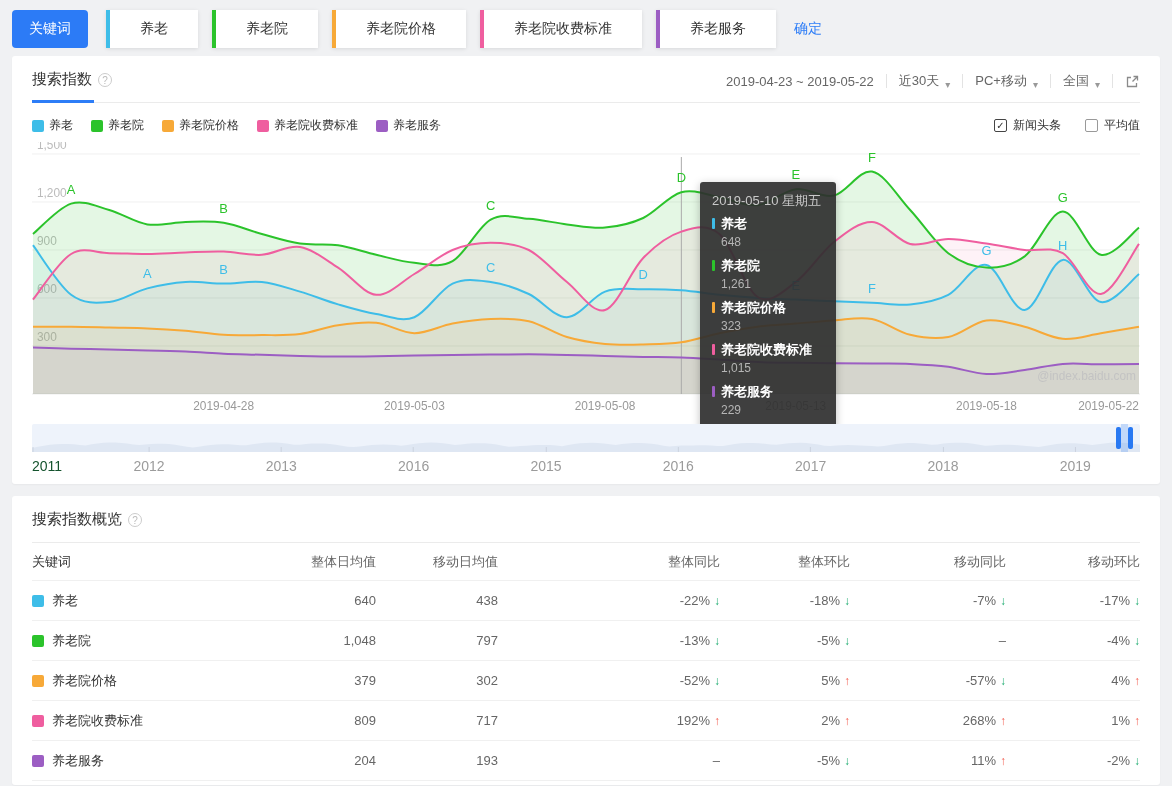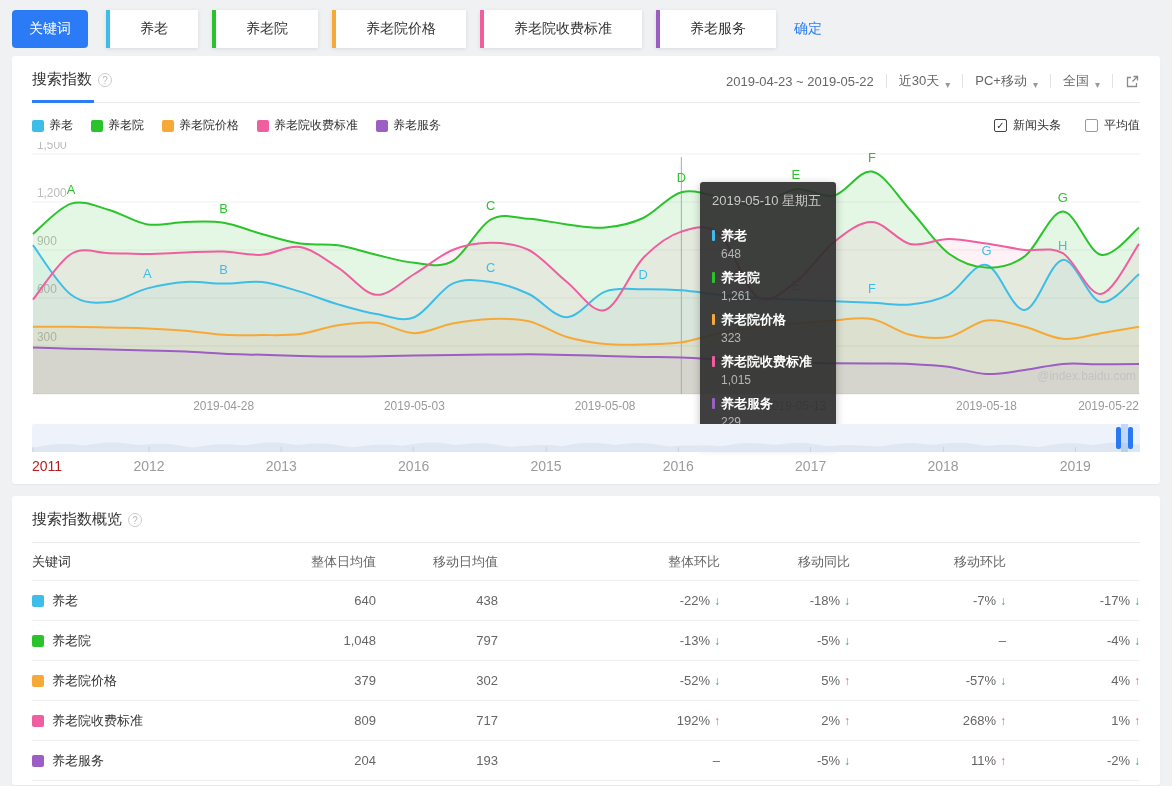--- a/index.html
+++ b/index.html
@@ -50,40 +50,40 @@
     display:inline-block; font-size:10px; line-height:12px; text-align:center;
     color:#fff; background:#fff; }
   .cb.checked { border-color:#444; color:#333; }
 
   
   .chart-wrap { position:relative; margin-top:8px; }
   .chart-wrap svg { display:block; width:100%; height:272px; }
   .tooltip { position:absolute; left:668px; top:40px; width:136px;
     background:rgba(47,47,47,.92); border-radius:3px; padding:10px 12px;
     pointer-events:none; box-shadow:0 2px 8px rgba(0,0,0,.25); }
-  .tt-title { color:#c9c9c9; font-size:13px; margin-bottom:16px; white-space:nowrap; }
+  .tt-title { color:#c9c9c9; font-size:13px; margin-bottom:4px; white-space:nowrap; }
   .tt-item { white-space:nowrap; }
   .tt-bar { display:inline-block; width:3px; height:11px; margin-right:6px;
     border-radius:1px; vertical-align:-1px; }
   .tt-name { color:#fff; font-size:13px; font-weight:bold; }
   .tt-val { color:#b5b5b5; font-size:12px; margin:2px 0 7px 9px; }
 
   
   .slider { position:relative; height:28px; margin-top:10px;
     background:#eef3fb; border-radius:2px; }
   .slider svg { position:absolute; left:0; top:0; width:100%; height:28px; }
   .handle { position:absolute; top:3px; width:5px; height:22px;
     background:#2979f2; border-radius:2px; cursor:ew-resize; }
   .h1 { right:19px; } .h2 { right:7px; }
   .sel { position:absolute; top:0; right:12px; width:7px; height:28px;
     background:rgba(41,121,242,.22); }
   .years { position:relative; height:24px; margin-top:4px; }
   .years span { position:absolute; top:2px; font-size:14px; color:#9b9b9b;
     transform:translateX(-50%); }
-  .years span:first-child { transform:none; color:#b91c1c; }
+  .years span:first-child { transform:none; color:#14532d; }
 
   
   .p2-header { display:flex; align-items:center; gap:6px; font-size:15px;
     color:#333; padding-bottom:13px; border-bottom:1px solid #ebebeb; }
   .tbl { font-size:13px; }
   .trow { display:grid;
     grid-template-columns:248px 96px 122px 222px 130px 156px 134px;
     align-items:center; height:40px; border-bottom:1px solid #f0f0f0; }
   .trow.head { color:#444; height:38px; }
   .trow:last-child { border-bottom:1px solid #f0f0f0; }
@@ -268,20 +268,21 @@
 <div class="panel panel2">
   <div class="p2-header">
     <span>搜索指数概览</span>
     <span class="qicon">?</span>
   </div>
   <div class="tbl" id="table">
       <div class="trow head">
         <div class="tc kw">关键词</div>
         <div class="tc">整体日均值</div>
         <div class="tc">移动日均值</div>
+        <div class="tc">整体同比</div>
         <div class="tc">整体环比</div>
         <div class="tc">移动同比</div>
         <div class="tc">移动环比</div>
       </div>
       <div class="trow">
         <div class="tc kw">
           <span class="kw-sw" style="background:#3ebde8"></span>
           <span>养老</span>
         </div>
         <div class="tc">640</div>

